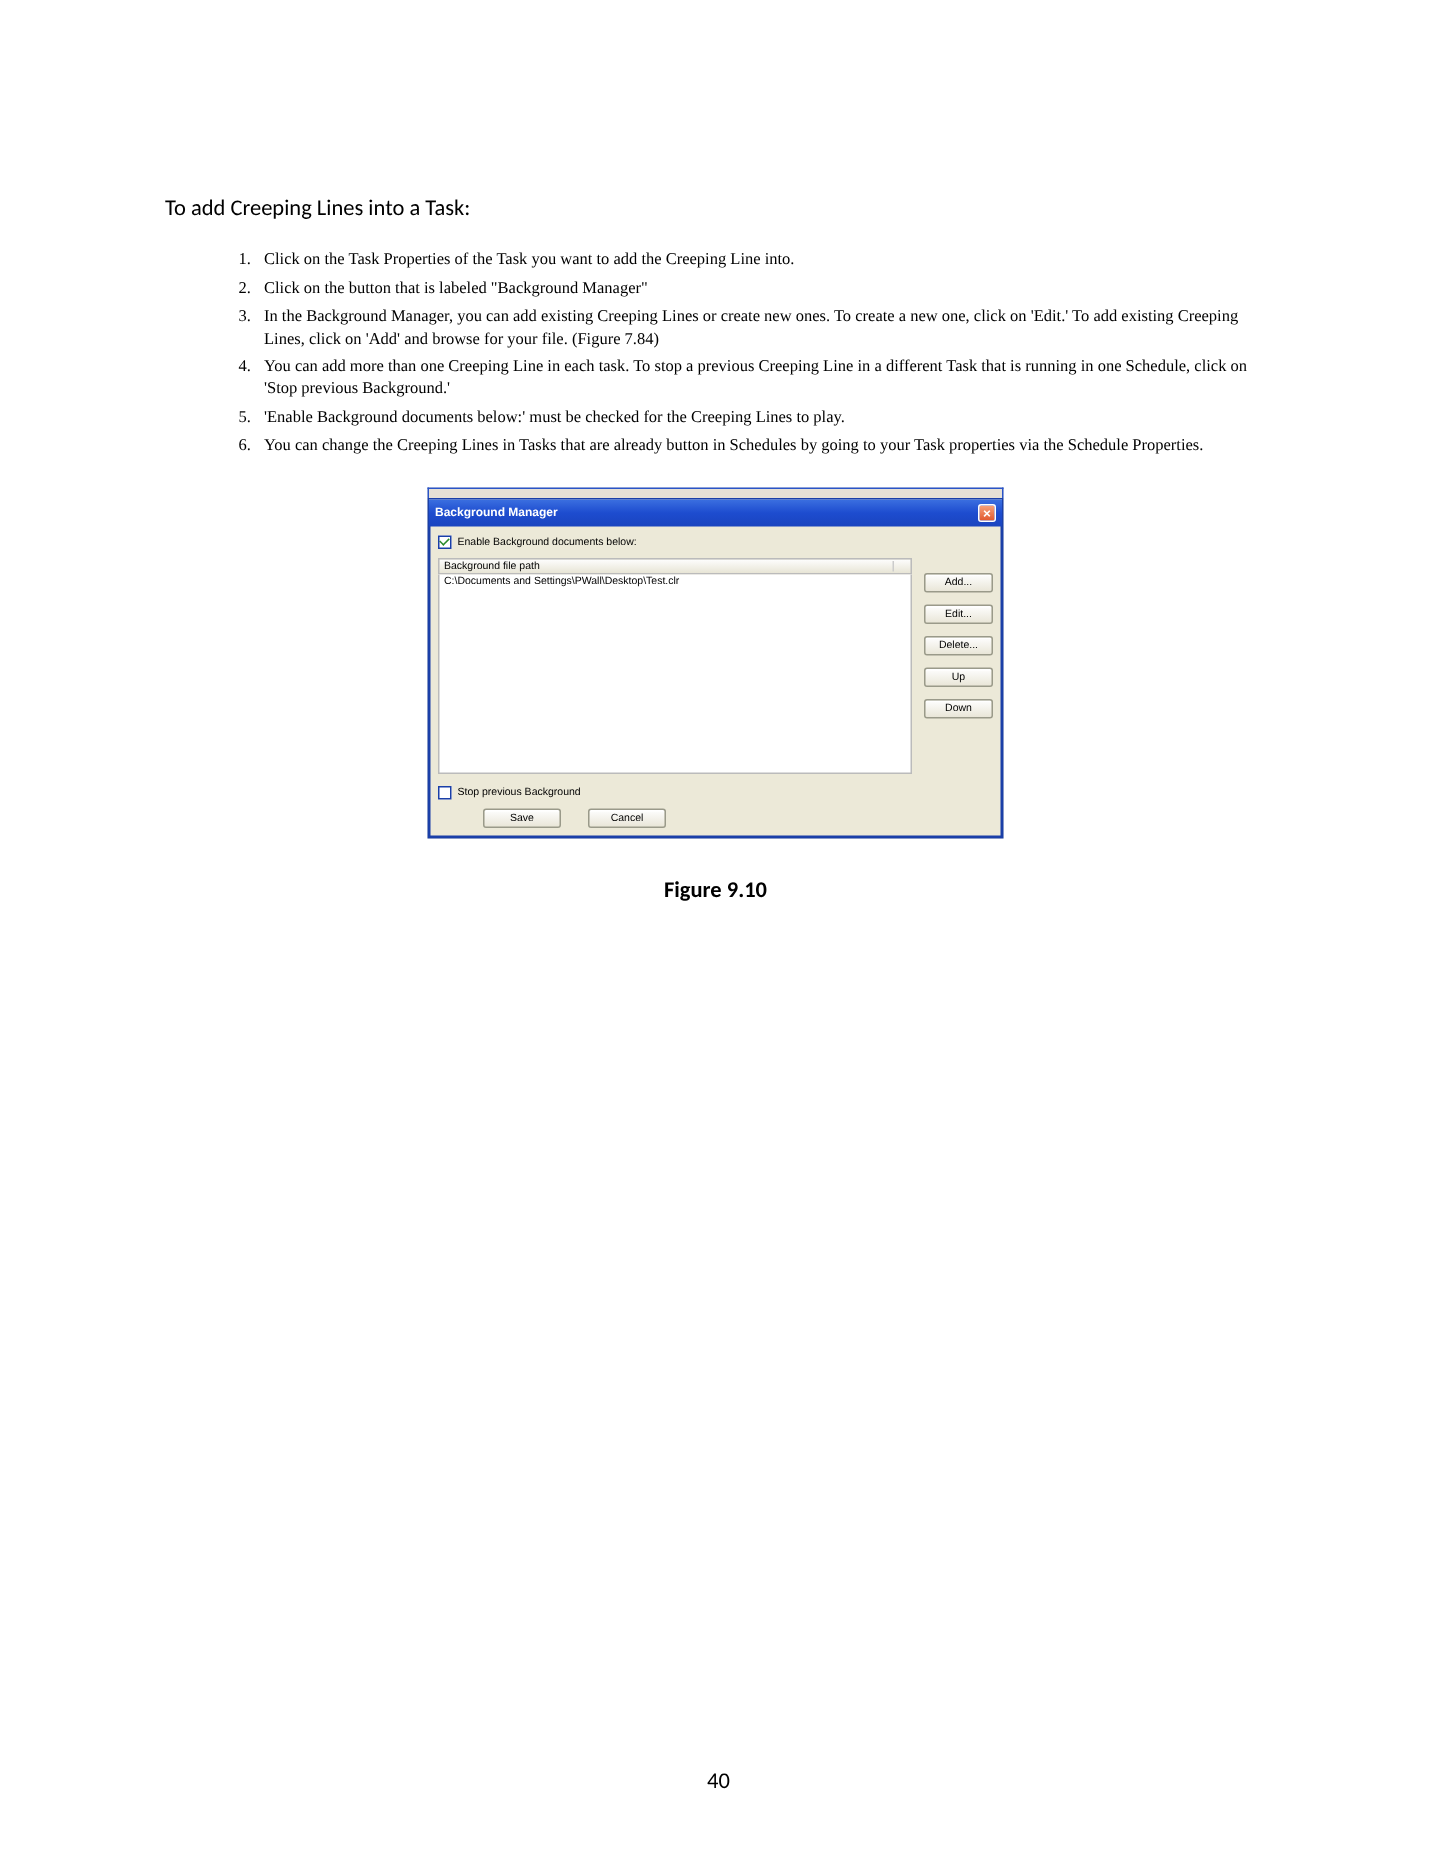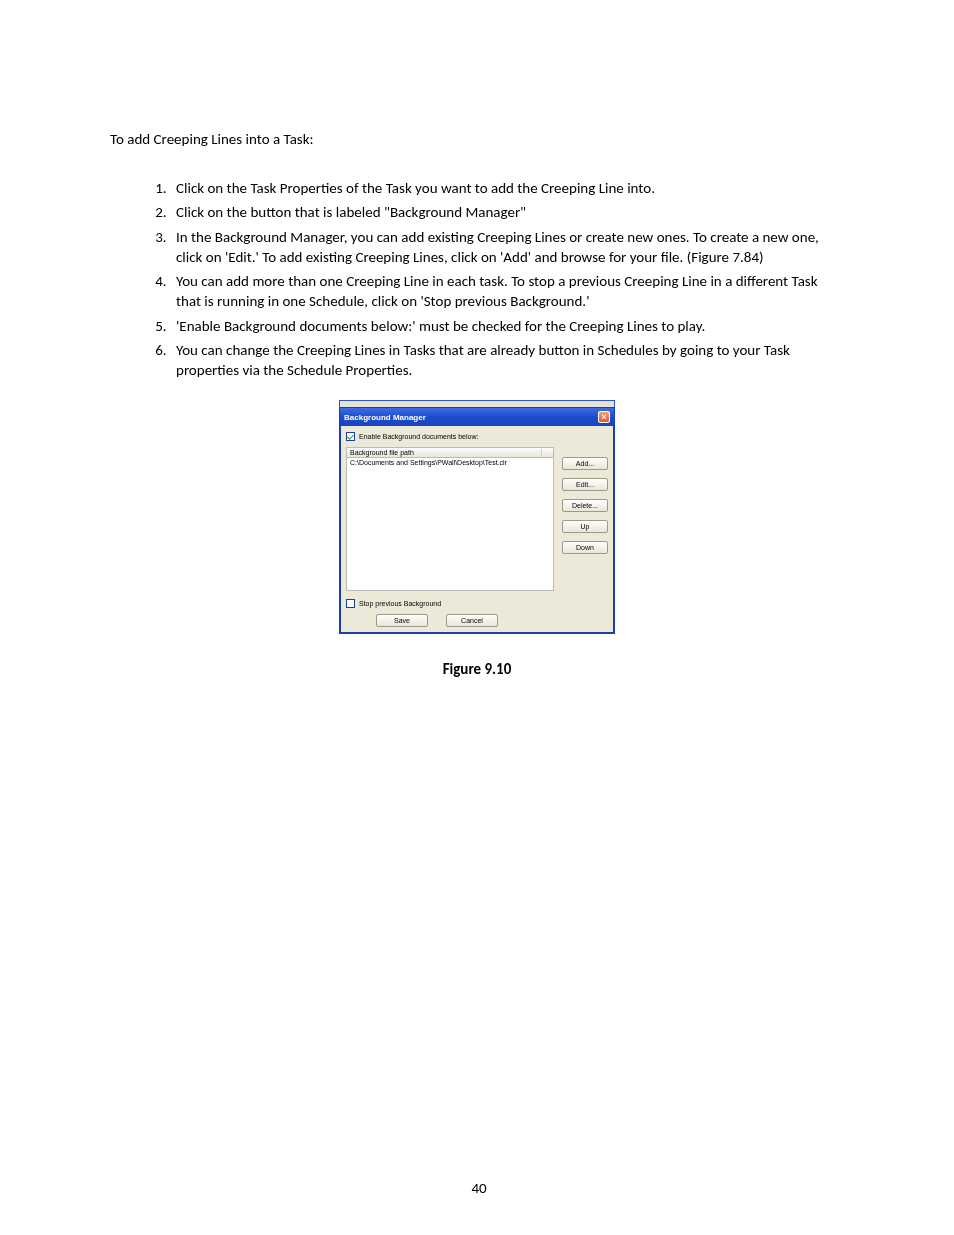--- a/index.html
+++ b/index.html
@@ -11,34 +11,35 @@
     width: 954px;
   }
   .page {
     padding: 115px 110px 40px 110px;
     box-sizing: border-box;
     min-height: 1235px;
     position: relative;
   }
   .intro {
     font-size: 15px;
-    margin-bottom: 30px;
+    margin-bottom: 18px;
   }
   ol.steps {
     margin: 4px 0 20px 0;
     padding-left: 60px;
-    font-size: 15px;
+    font-size: 11px;
     line-height: 1.35;
+    font-family: Liberation Serif, serif;
   }
   ol.steps li {
     margin-bottom: 4px;
     padding-left: 6px;
   }
   .figure-wrap {
-    width: 276px;
+    width: 384px;
     margin: 20px auto 10px auto;
   }
   .partial-top {
     height: 6px;
     border: 1px solid #2a54c8;
     border-bottom: none;
     background: #e6e1d6;
     position: relative;
   }
   .window {

